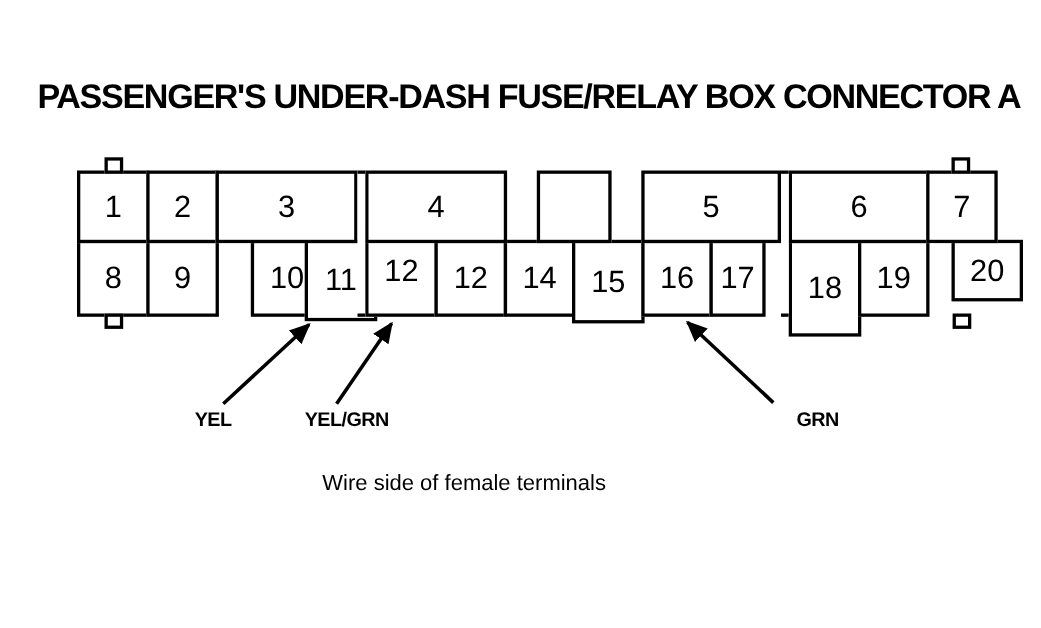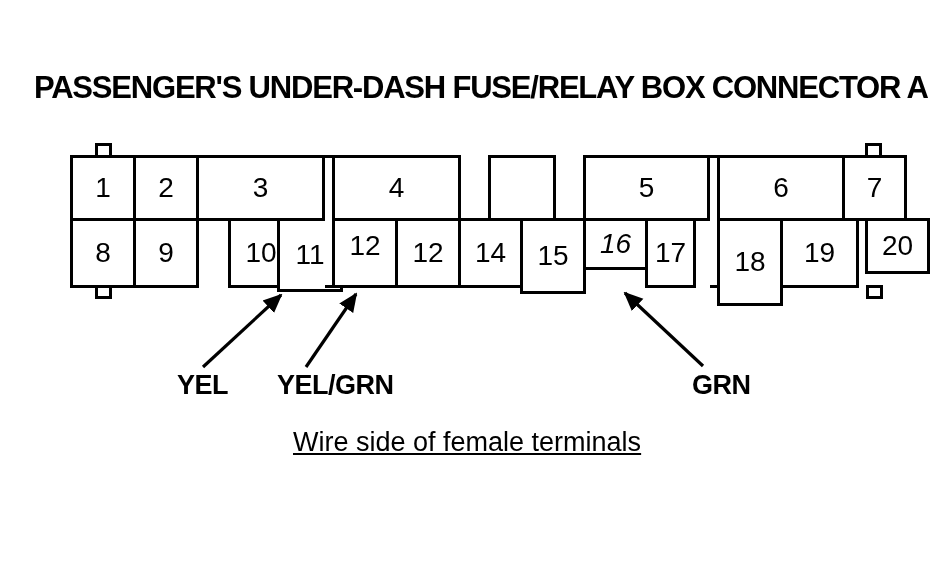--- a/index.html
+++ b/index.html
@@ -19,25 +19,25 @@
   .divider{
     position:absolute;box-sizing:border-box;background:#ffffff;
     border-top:3px solid #000;border-bottom:3px solid #000;
   }
   .tab{
     position:absolute;box-sizing:border-box;width:17px;height:15px;
     border:3px solid #000;background:#ffffff;
   }
   .arrows{position:absolute;left:0;top:0;pointer-events:none;}
   .wire-label{
-    position:absolute;font-size:27px;font-weight:bold;letter-spacing:-0.5px;
+    position:absolute;font-size:18px;font-weight:bold;letter-spacing:-0.5px;
     line-height:1;white-space:nowrap;
   }
   .caption{
-    position:absolute;left:293px;top:429px;font-size:27px;line-height:1;white-space:nowrap;text-decoration:underline;
+    position:absolute;left:293px;top:429px;font-size:20px;line-height:1;white-space:nowrap;
   }
   .figure-id{
     position:absolute;left:36px;top:472px;font-size:27px;line-height:1;letter-spacing:-0.8px;
   }
 </style>
 </head>
 <body>
 
 <div class="canvas">
 
@@ -45,24 +45,24 @@
 
   <div id="connector">
       <div class="cell" style="left: 70px; top: 218px; width: 66px; height: 70px;">8</div>
       <div class="cell" style="left: 133px; top: 218px; width: 66px; height: 70px;">9</div>
       <div class="cell" style="left: 196px; top: 218px; width: 66px; height: 70px; margin-left: 32px;">10</div>
       <div class="cell" style="left: 259px; top: 218px; width: 66px; height: 74px; margin-left: 18px;">11</div>
       <div class="cell" style="left: 332px; top: 204px; width: 66px; height: 84px;">12</div>
       <div class="cell" style="left: 395px; top: 218px; width: 66px; height: 70px;">12</div>
       <div class="cell" style="left: 458px; top: 218px; width: 65px; height: 70px;">14</div>
       <div class="cell" style="left: 520px; top: 218px; width: 66px; height: 76px;">15</div>
-      <div class="cell" style="left: 583px; top: 218px; width: 65px; height: 52px; font-style: italic;">16</div>
+      <div class="cell" style="left: 583px; top: 218px; width: 65px; height: 70px;">16</div>
       <div class="cell" style="left: 645px; top: 218px; width: 51px; height: 70px;">17</div>
       <div class="cell" style="left: 717px; top: 218px; width: 66px; height: 88px;">18</div>
-      <div class="cell" style="left: 780px; top: 218px; width: 79px; height: 70px;">19</div>
+      <div class="cell" style="left: 780px; top: 218px; width: 65px; height: 70px;">19</div>
       <div class="cell" style="left: 842px; top: 218px; width: 65px; height: 56px; margin-left: 23px;">20</div>
       <div class="cell" style="left: 70px; top: 155px; width: 66px; height: 66px;">1</div>
       <div class="cell" style="left: 133px; top: 155px; width: 66px; height: 66px;">2</div>
       <div class="cell" style="left: 196px; top: 155px; width: 129px; height: 66px;">3</div>
       <div class="cell" style="left: 332px; top: 155px; width: 129px; height: 66px;">4</div>
       <div class="cell" style="left: 488px; top: 155px; width: 68px; height: 66px;"></div>
       <div class="cell" style="left: 583px; top: 155px; width: 127px; height: 66px;">5</div>
       <div class="cell" style="left: 717px; top: 155px; width: 128px; height: 66px;">6</div>
       <div class="cell" style="left: 842px; top: 155px; width: 65px; height: 66px;">7</div>
       <div class="divider" style="left: 325px; top: 155px; width: 7px; height: 133px;"></div>
@@ -82,18 +82,18 @@
     <g id="arrow-group">
         <line x1="203" y1="367" x2="281" y2="295" stroke="#000000" stroke-width="3.2" marker-end="url(#ah)"></line>
         <line x1="306" y1="367" x2="356" y2="294" stroke="#000000" stroke-width="3.2" marker-end="url(#ah)"></line>
         <line x1="703" y1="366" x2="625" y2="293" stroke="#000000" stroke-width="3.2" marker-end="url(#ah)"></line>
       </g>
   </svg>
 
   <div id="labels">
       <div class="wire-label" style="left: 177px; top: 372px;">YEL</div>
       <div class="wire-label" style="left: 277px; top: 372px;">YEL/GRN</div>
-      <div class="wire-label" style="left: 692px; top: 372px;">GRN</div>
+      <div class="wire-label" style="left: 724px; top: 372px;">GRN</div>
     </div>
 
   <div class="caption">Wire side of female terminals</div>
 
 </div>
 
 </body></html>

